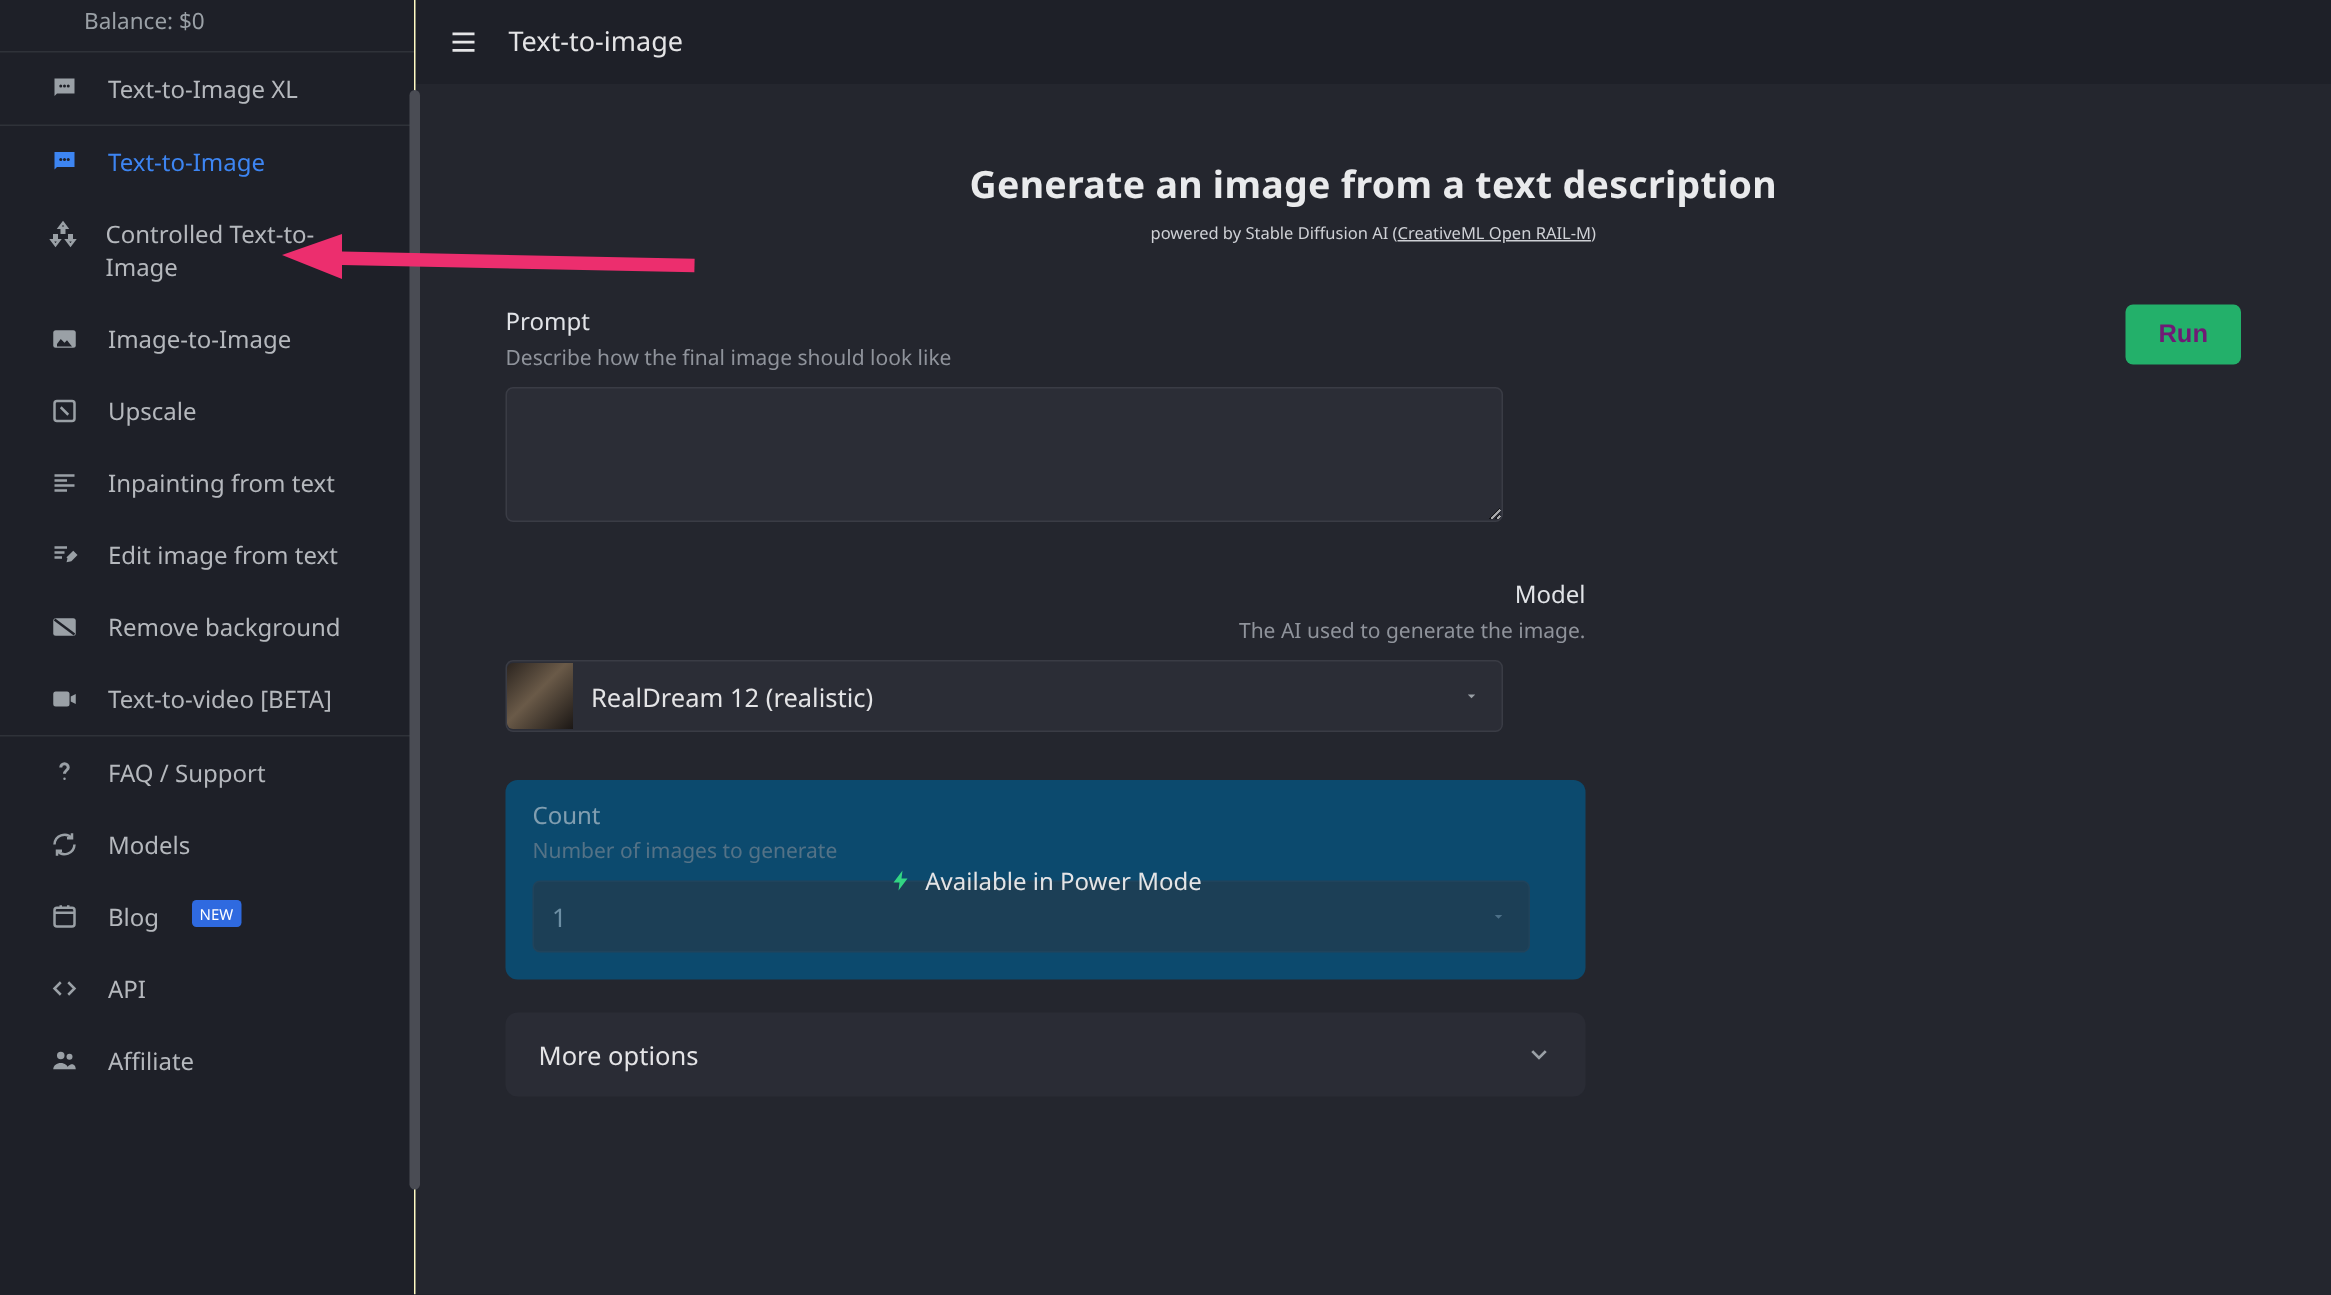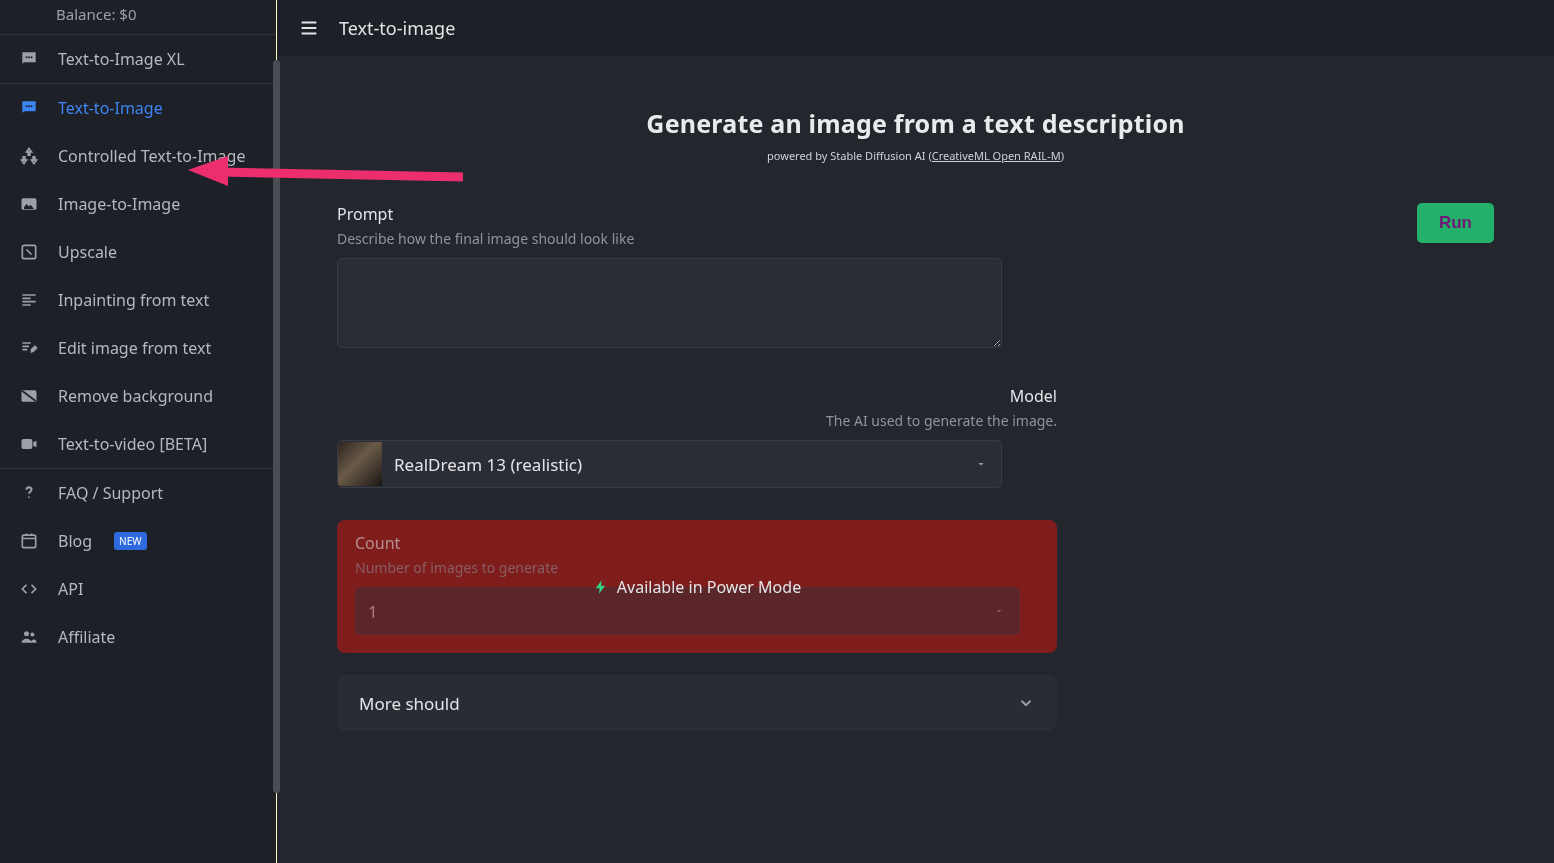--- a/index.html
+++ b/index.html
@@ -32,23 +32,23 @@
   pointer-events: none;
 }
 .balance {
   color: #9aa0a6;
   font-size: 15px;
   padding: 4px 18px 10px 56px;
 }
 .side-hr { border: none; border-top: 1px solid #2f3239; }
 .side-item {
   display: flex;
-  align-items: center;
+  align-items: flex-start;
   gap: 18px;
-  padding: 13px 18px;
+  padding: 13px 32px;
   color: #b5b8bd;
   font-size: 16px;
   cursor: pointer;
 }
 .side-item.active { color: #3d85f2; }
 .side-icon { width: 22px; height: 22px; display:flex; align-items:center; justify-content:center; color:#9aa0a6; }
 .side-item.active .side-icon { color:#3d85f2; }
 .badge {
   background:#2f6ae0; color:#fff; font-size:10px; padding:2px 5px; border-radius:3px; margin-left:4px;
 }
@@ -92,21 +92,21 @@
   width:665px; height:48px; background:#2b2d36; border:1px solid #3a3c45; border-radius:5px;
   display:flex; align-items:center; padding:0 12px; color:#e4e4e6; font-size:17px; cursor:pointer; position:relative;
 }
 .model-thumb {
   width:44px; height:44px; margin-left:-12px; margin-right:12px; border-radius:4px 0 0 4px; 
   background:linear-gradient(135deg,#2c2520,#6a5a48 45%,#1b1715); flex-shrink:0;
 }
 .caret { position:absolute; right:14px; top:50%; transform:translateY(-50%); color:#9aa0a6; }
 .section { margin-top:32px;text-align:right; }
 .count-wrap {
-  width:720px; background:#7f1d1d; border-radius:8px; padding:12px 18px 18px 18px; margin-top:32px; position:relative;
+  width:720px; background:#0c4a6e; border-radius:8px; padding:12px 18px 18px 18px; margin-top:32px; position:relative;
 }
 .count-wrap .cover {
   position:absolute; inset:0; display:flex; align-items:center; justify-content:center; gap:8px; pointer-events:none;
   color:#e4e4e6; font-size:16px; border-radius:8px;
 }
 .count-wrap .label, .count-wrap .label-sub { opacity:.55; }
 .count-select { opacity:.45; background:#30323b; }
 .bolt { color:#32d583; font-size:18px; }
 .more-opts {
   width:720px; height:56px; background:#2a2c35; border-radius:8px; margin-top:22px;
@@ -230,20 +230,29 @@
   <div class="side-item">
     <span class="side-icon">
       <svg width="20" height="20" viewBox="0 0 24 24" fill="none" stroke="currentColor" stroke-width="2.4">
           <path d="M9 8a3 3 0 116 0c0 2-3 2.5-3 5"></path>
           <circle cx="12" cy="17" r="1" fill="currentColor" stroke="none"></circle>
         </svg>
     </span>
     <span>FAQ / Support</span>
   </div>
 
+  <div class="side-item">
+    <span class="side-icon">
+      <svg width="20" height="20" viewBox="0 0 24 24" fill="none" stroke="currentColor" stroke-width="2">
+          <path d="M4 12a8 8 0 0114-5M20 12a8 8 0 01-14 5"></path>
+          <path d="M18 3v4h-4M6 21v-4h4"></path>
+        </svg>
+    </span>
+    <span>Models</span>
+  </div>
 
   <div class="side-item">
     <span class="side-icon">
       <svg width="20" height="20" viewBox="0 0 24 24" fill="none" stroke="currentColor" stroke-width="2">
           <rect x="4" y="5" width="16" height="15" rx="2"></rect>
           <path d="M4 9h16M9 5V3M15 5V3"></path>
         </svg>
     </span>
     <span>Blog</span>
     <span class="badge">NEW</span>
@@ -292,21 +301,21 @@
       <div class="form-col">
         <div class="label">Prompt</div>
         <div class="label-sub">Describe how the final image should look like</div>
         <textarea class="prompt" style=""></textarea>
 
         <div class="section">
           <div class="label">Model</div>
           <div class="label-sub">The AI used to generate the image.</div>
           <div class="model-select">
             <div class="model-thumb"></div>
-            <span>RealDream 13 (realistic)</span>
+            <span>RealDream 12 (realistic)</span>
             <span class="caret">
               <svg width="12" height="12" viewBox="0 0 24 24" fill="currentColor">
                   <path d="M7 10l5 5 5-5z"></path>
                 </svg>
             </span>
           </div>
         </div>
 
         <div class="count-wrap">
           <div class="label">Count</div>
@@ -323,21 +332,21 @@
             <span class="bolt">
               <svg width="16" height="18" viewBox="0 0 24 24" fill="#32d583">
                   <path d="M13 2L4 14h6l-1 8 9-12h-6l1-8z"></path>
                 </svg>
             </span>
             <span>Available in Power Mode</span>
           </div>
         </div>
 
         <div class="more-opts">
-          <span>More should</span>
+          <span>More options</span>
           <span class="chev">
             <svg width="18" height="18" viewBox="0 0 24 24" fill="none" stroke="currentColor" stroke-width="2.5">
                 <path d="M6 9l6 6 6-6"></path>
               </svg>
           </span>
         </div>
       </div>
 
       <div class="run-col">
         <button class="run-btn">Run</button>

